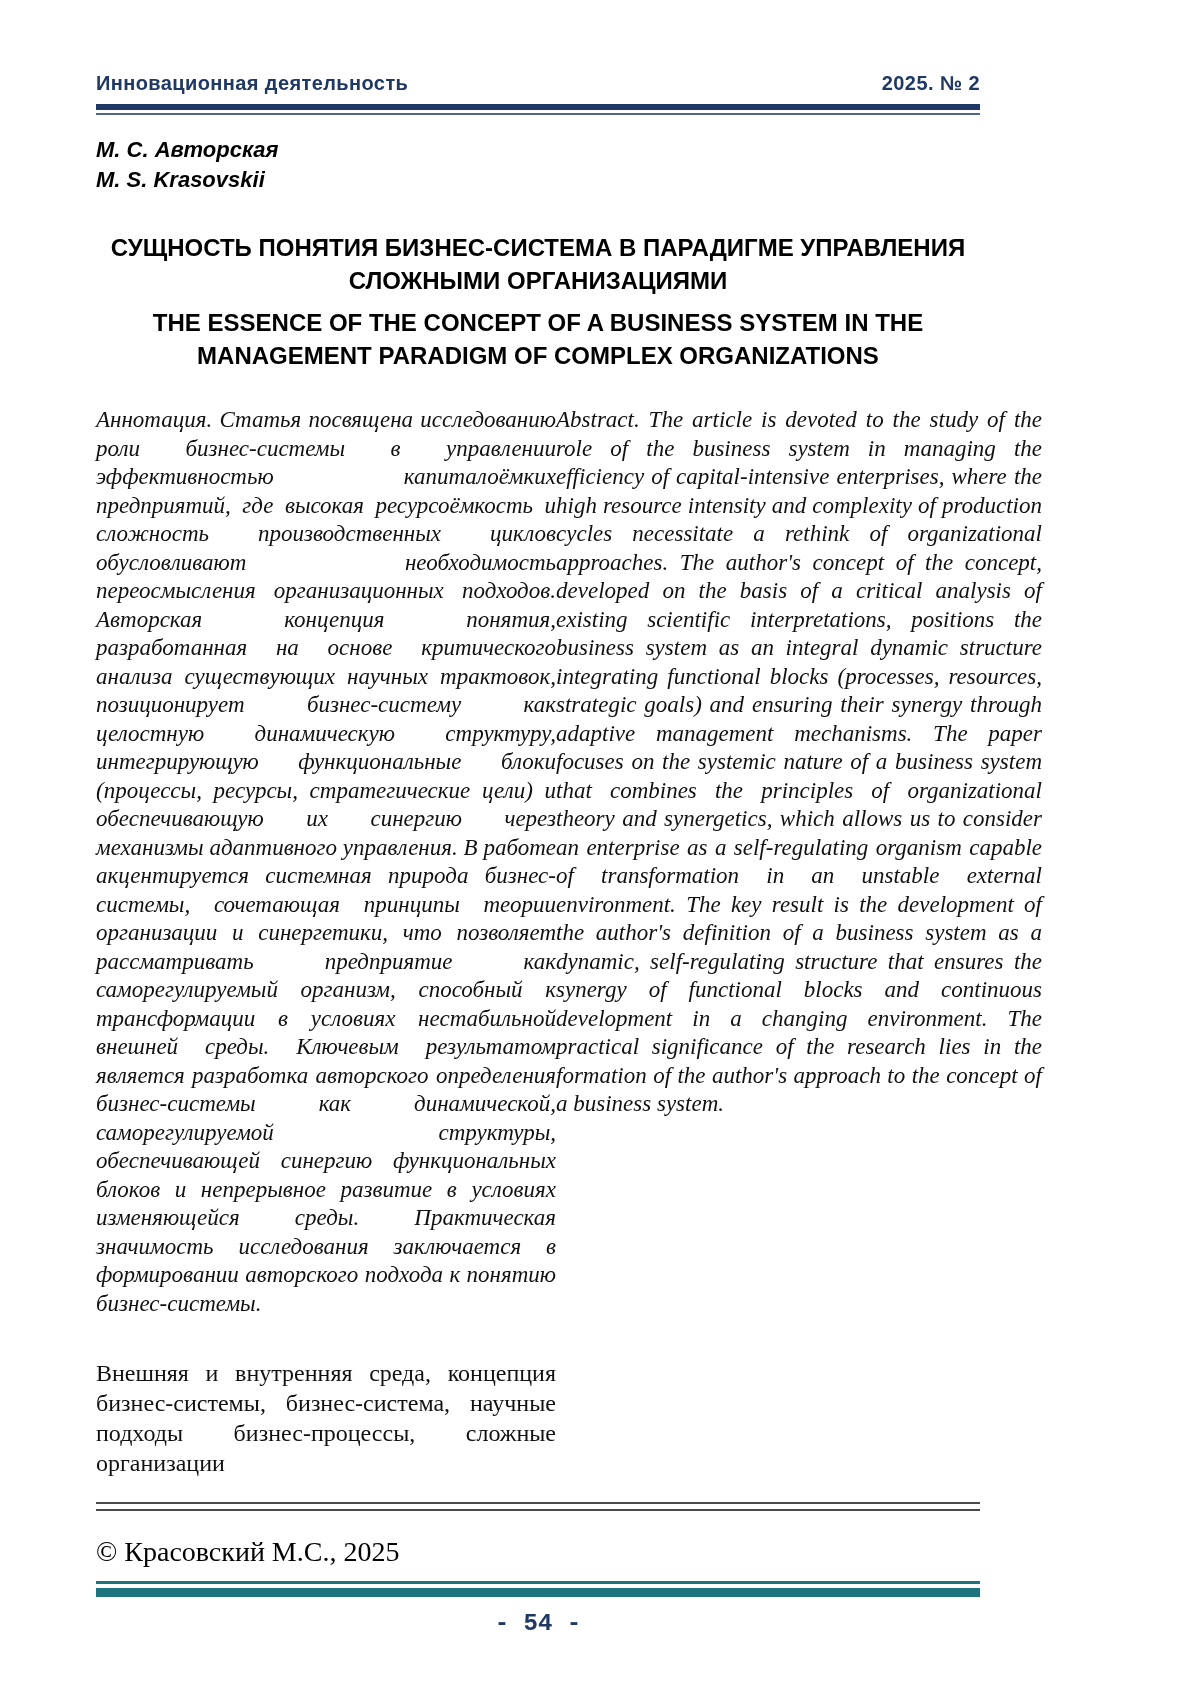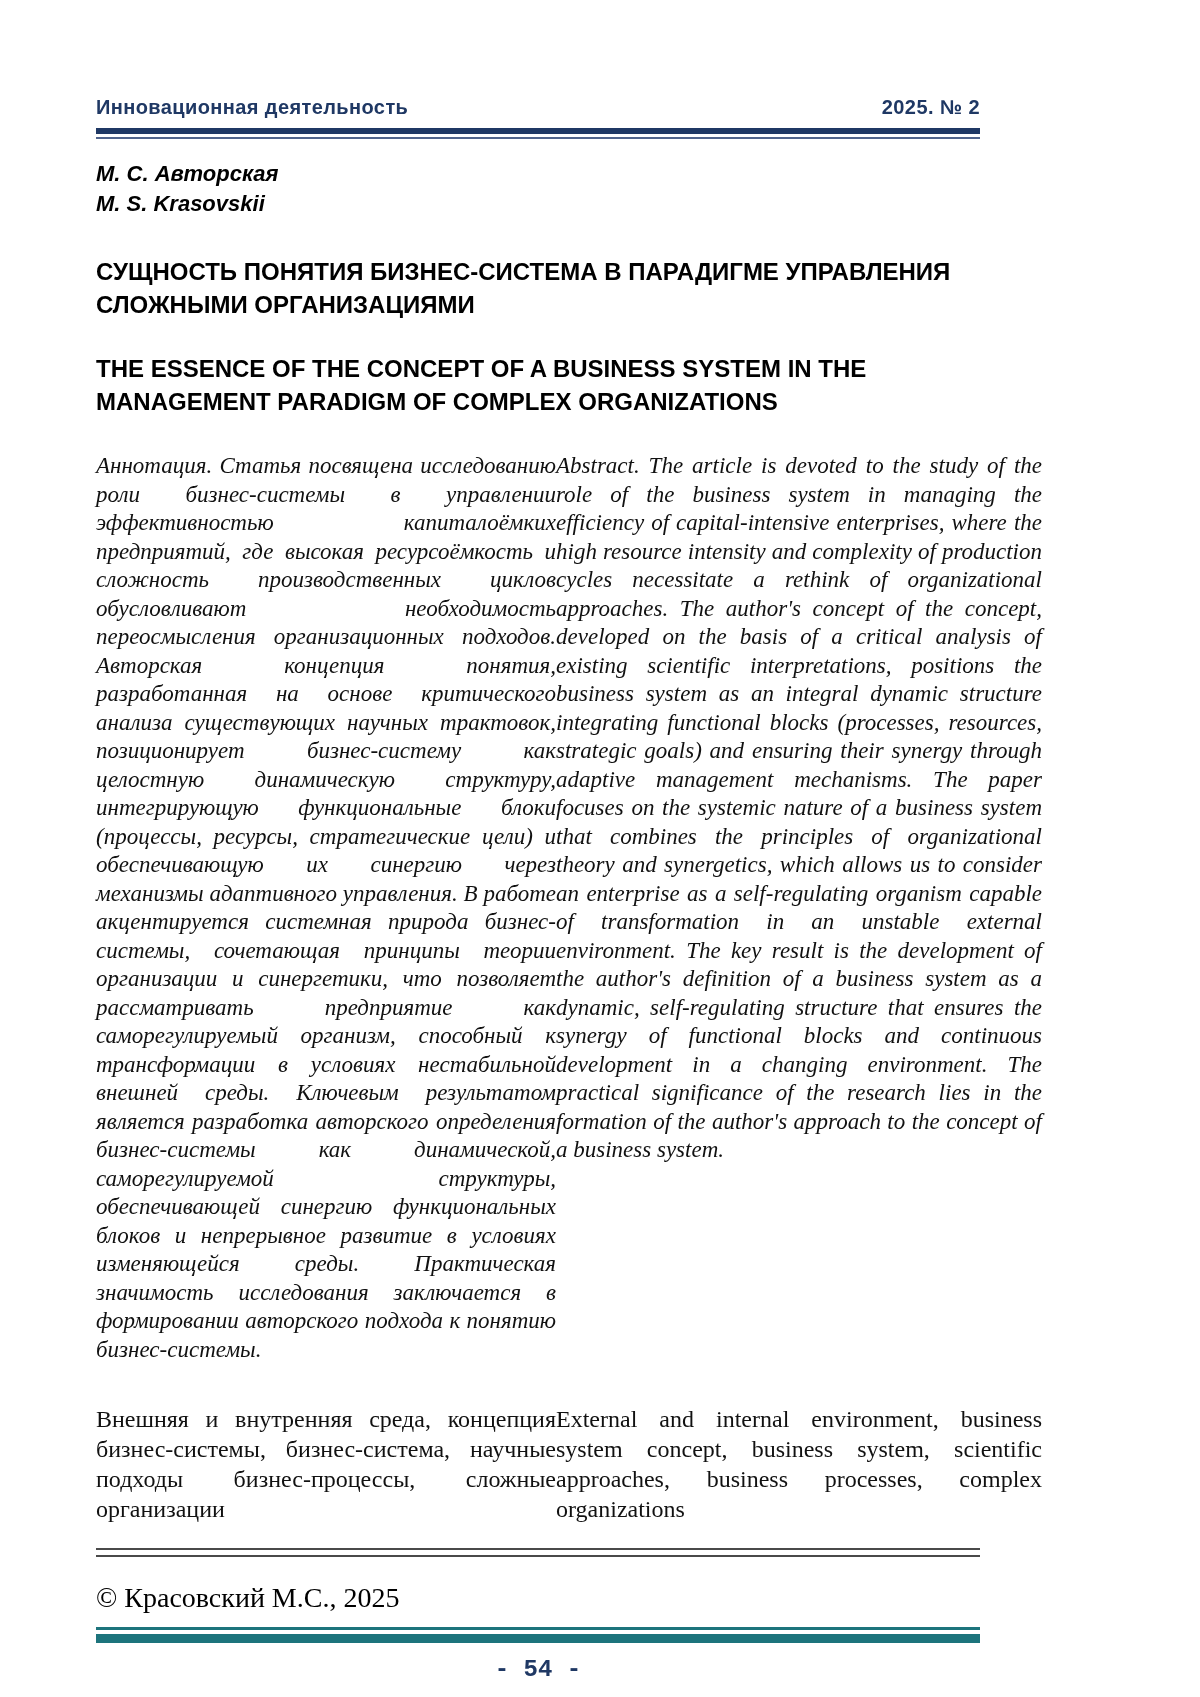--- a/index.html
+++ b/index.html
@@ -12,21 +12,21 @@
   *{margin:0;padding:0;box-sizing:border-box;}
   html,body{background:#ffffff;}
   body{
     width:1200px;height:1697px;
     font-family:"Liberation Serif", serif;
     color:var(--ink);
     overflow:hidden;
   }
   .page{
     width:1076px;height:1697px;
-    padding:96px 96px 0 96px;
+    padding:72px 96px 0 96px;
     position:relative;
   }
   
   .running-head{
     display:flex;justify-content:space-between;align-items:baseline;
     font-family:"Liberation Sans", sans-serif;
     font-weight:bold;font-size:20px;color:var(--navy);
     letter-spacing:.4px;
   }
   .head-rule{margin-top:9px;}
@@ -36,26 +36,26 @@
   .meta{
     margin-top:20px;
     font-family:"Liberation Sans", sans-serif;
     font-style:italic;font-size:22px;line-height:30px;color:#000;
   }
   .meta .udc{font-weight:normal;}
   .meta .author{font-weight:bold;}
   
   .title-ru,.title-en{
     font-family:"Liberation Sans", sans-serif;
-    font-weight:bold;color:#000;text-align:left;
+    font-weight:bold;color:#000;text-align:center;
     font-size:24px;line-height:33px;
     max-width:950px;margin-left:auto;margin-right:auto;
   }
   .title-ru{margin-top:36px;}
-  .title-en{margin-top:31px;}
+  .title-en{margin-top:9px;}
   
   .columns{
     margin-top:34px;
     display:grid;
     grid-template-columns:460px 486px;
     justify-content:space-between;
     row-gap:40px;
   }
   .abstract{
     font-style:italic;
@@ -106,21 +106,20 @@
     <div class="author">M. S. Krasovskii</div>
   </div>
 
   <div class="title-ru">СУЩНОСТЬ ПОНЯТИЯ БИЗНЕС-СИСТЕМА В ПАРАДИГМЕ УПРАВЛЕНИЯ СЛОЖНЫМИ ОРГАНИЗАЦИЯМИ</div>
   <div class="title-en">THE ESSENCE OF THE CONCEPT OF A BUSINESS SYSTEM IN THE MANAGEMENT PARADIGM OF COMPLEX ORGANIZATIONS</div>
 
   <div class="columns">
     <div class="abstract">Аннотация. Статья посвящена исследованию роли бизнес-системы в управлении эффективностью капиталоёмких предприятий, где высокая ресурсоёмкость и сложность производственных циклов обусловливают необходимость переосмысления организационных подходов. Авторская концепция понятия, разработанная на основе критического анализа существующих научных трактовок, позиционирует бизнес-систему как целостную динамическую структуру, интегрирующую функциональные блоки (процессы, ресурсы, стратегические цели) и обеспечивающую их синергию через механизмы адаптивного управления. В работе акцентируется системная природа бизнес-системы, сочетающая принципы теории организации и синергетики, что позволяет рассматривать предприятие как саморегулируемый организм, способный к трансформации в условиях нестабильной внешней среды. Ключевым результатом является разработка авторского определения бизнес-системы как динамической, саморегулируемой структуры, обеспечивающей синергию функциональных блоков и непрерывное развитие в условиях изменяющейся среды. Практическая значимость исследования заключается в формировании авторского подхода к понятию бизнес-системы.</div>
     <div class="abstract">Abstract. The article is devoted to the study of the role of the business system in managing the efficiency of capital-intensive enterprises, where the high resource intensity and complexity of production cycles necessitate a rethink of organizational approaches. The author's concept of the concept, developed on the basis of a critical analysis of existing scientific interpretations, positions the business system as an integral dynamic structure integrating functional blocks (processes, resources, strategic goals) and ensuring their synergy through adaptive management mechanisms. The paper focuses on the systemic nature of a business system that combines the principles of organizational theory and synergetics, which allows us to consider an enterprise as a self-regulating organism capable of transformation in an unstable external environment. The key result is the development of the author's definition of a business system as a dynamic, self-regulating structure that ensures the synergy of functional blocks and continuous development in a changing environment. The practical significance of the research lies in the formation of the author's approach to the concept of a business system.</div>
     <div class="keywords">Внешняя и внутренняя среда, концепция бизнес-системы, бизнес-система, научные подходы бизнес-процессы, сложные организации</div>
-    <div class="keywords">External and internal environment, business system concept, business system, scientific approaches, business processes, complex organizations</div>
   </div>
 
   <div class="divider-gray"></div>
 
   <div class="copyright">© Красовский М.С., 2025</div>
 
   <div class="footer-rule">
     <div class="thin"></div>
     <div class="thick"></div>
   </div>

